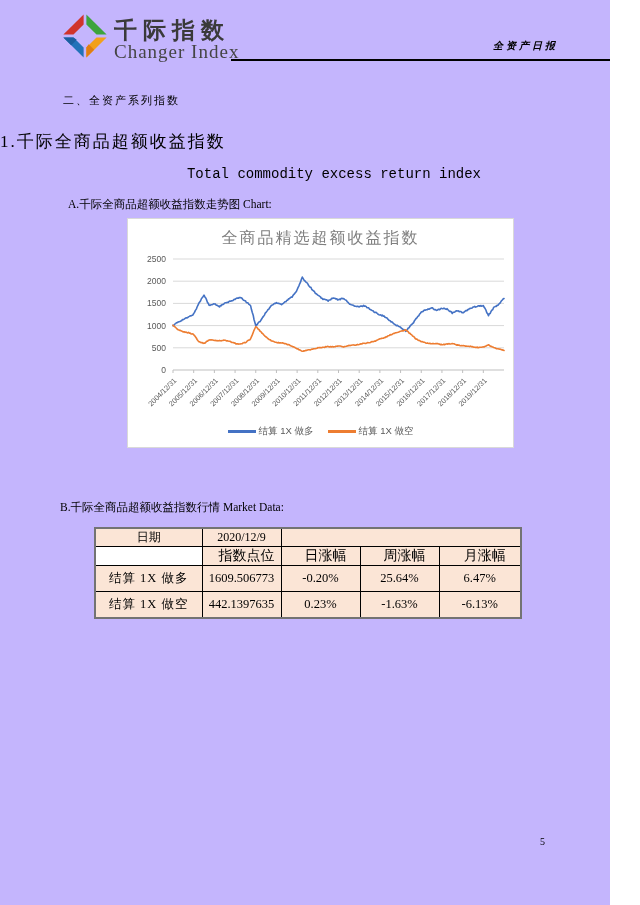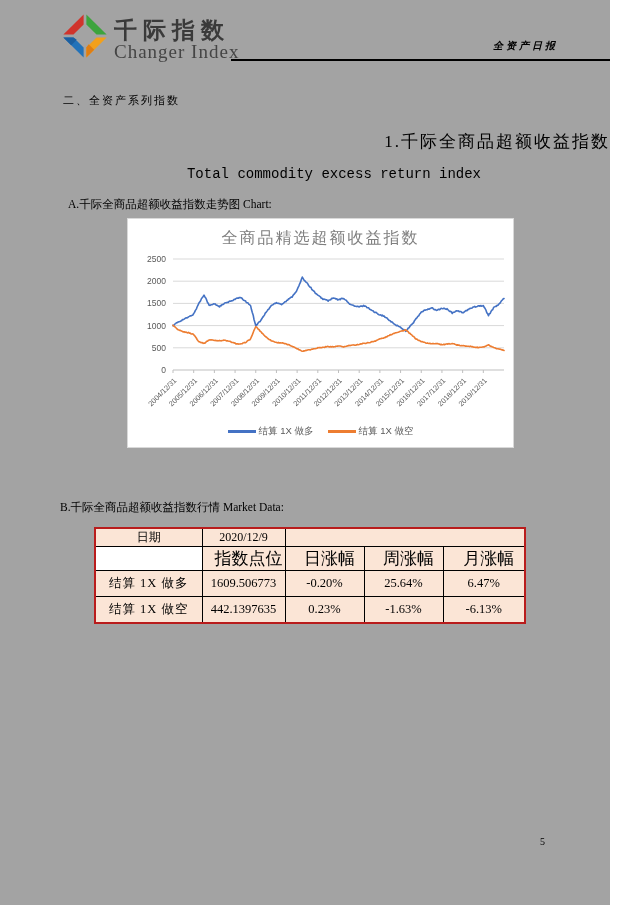--- a/index.html
+++ b/index.html
@@ -1,18 +1,18 @@
 <!DOCTYPE html>
 <html><head>
 <meta charset="utf-8">
 <style>
   * { margin:0; padding:0; box-sizing:border-box; }
   html,body { background:#fff; }
   .page {
-    position:relative; width:610px; height:905px; background:#a3a3a3;
+    position:relative; width:610px; height:905px; background:#c4b5fd;
     font-family:"Liberation Serif", serif; color:#000; overflow:hidden;
   }
   
   .logo-diamond { position:absolute; left:62px; top:13px; width:46px; height:46px; }
   .brand-cn {
     position:absolute; left:114px; top:15px;
     font-family:"Liberation Sans", sans-serif; font-weight:bold;
     font-size:23px; letter-spacing:6px; color:#3a3a3a; white-space:nowrap;
   }
   .brand-en {
@@ -22,21 +22,21 @@
   }
   .report-title {
     position:absolute; right:52px; top:39px;
     font-size:10px; font-weight:bold; font-style:italic;
     letter-spacing:3px; white-space:nowrap;
   }
   .header-rule { position:absolute; left:231px; top:59px; width:379px; height:2px; background:#000; }
 
   
   .section-heading { position:absolute; left:63px; top:93px; font-size:11px; letter-spacing:2px; }
-  .title-cn { position:absolute; left:0; top:130px; width:100%; text-align:right; font-size:17px; letter-spacing:2px; }
+  .title-cn { position:absolute; left:0; top:130px; width:100%; text-align:left; font-size:17px; letter-spacing:2px; }
   .title-en { position:absolute; left:0; top:166px; width:100%; text-align:center;
               font-family:"Liberation Mono", monospace; font-size:14px;margin-left:29px; }
   .label-a { position:absolute; left:68px; top:197px; font-size:11.5px; }
   .label-b { position:absolute; left:60px; top:500px; font-size:11.5px; }
 
   
   .chart-box {
     position:absolute; left:127px; top:218px; width:387px; height:230px;
     background:#fff; border:1px solid #d9d9d9;
   }
@@ -52,29 +52,29 @@
     display:flex; justify-content:center; align-items:center; gap:14px;
   }
   .legend-item { display:flex; align-items:center; gap:3px; }
   .legend-swatch { display:inline-block; width:28px; height:2.5px; background:#999; }
   .legend-label { font-family:"Liberation Sans", sans-serif; font-size:9.5px; color:#595959; white-space:nowrap; }
 
   
   .market-table {
     position:absolute; left:94px; top:527px;
     border-collapse:collapse; table-layout:fixed;
-    font-size:12.5px; border:2px solid #b91c1c;
+    font-size:12.5px; border:2px solid #737373;
   }
   .market-table td {
     border:1px solid #000; background:#fbe5d6;
     text-align:center; vertical-align:middle; padding:0 2px;
     overflow:hidden; white-space:nowrap;
   }
   .market-table tr.r1 td { height:14px; font-size:12px; }
-  .market-table tr.r2 td { height:17px; font-size:17px;padding-left:12px; }
+  .market-table tr.r2 td { height:17px; font-size:14px;padding-left:12px; }
   .market-table tr.r3 td, .market-table tr.r4 td { height:26px; }
   .market-table td.cell-white { background:#ffffff; }
   .market-table td.row-label { letter-spacing:1px; }
 
   .page-number { position:absolute; left:540px; top:836px; font-size:10px; }
 </style>
 </head>
 <body>
 
 <div class="page">

